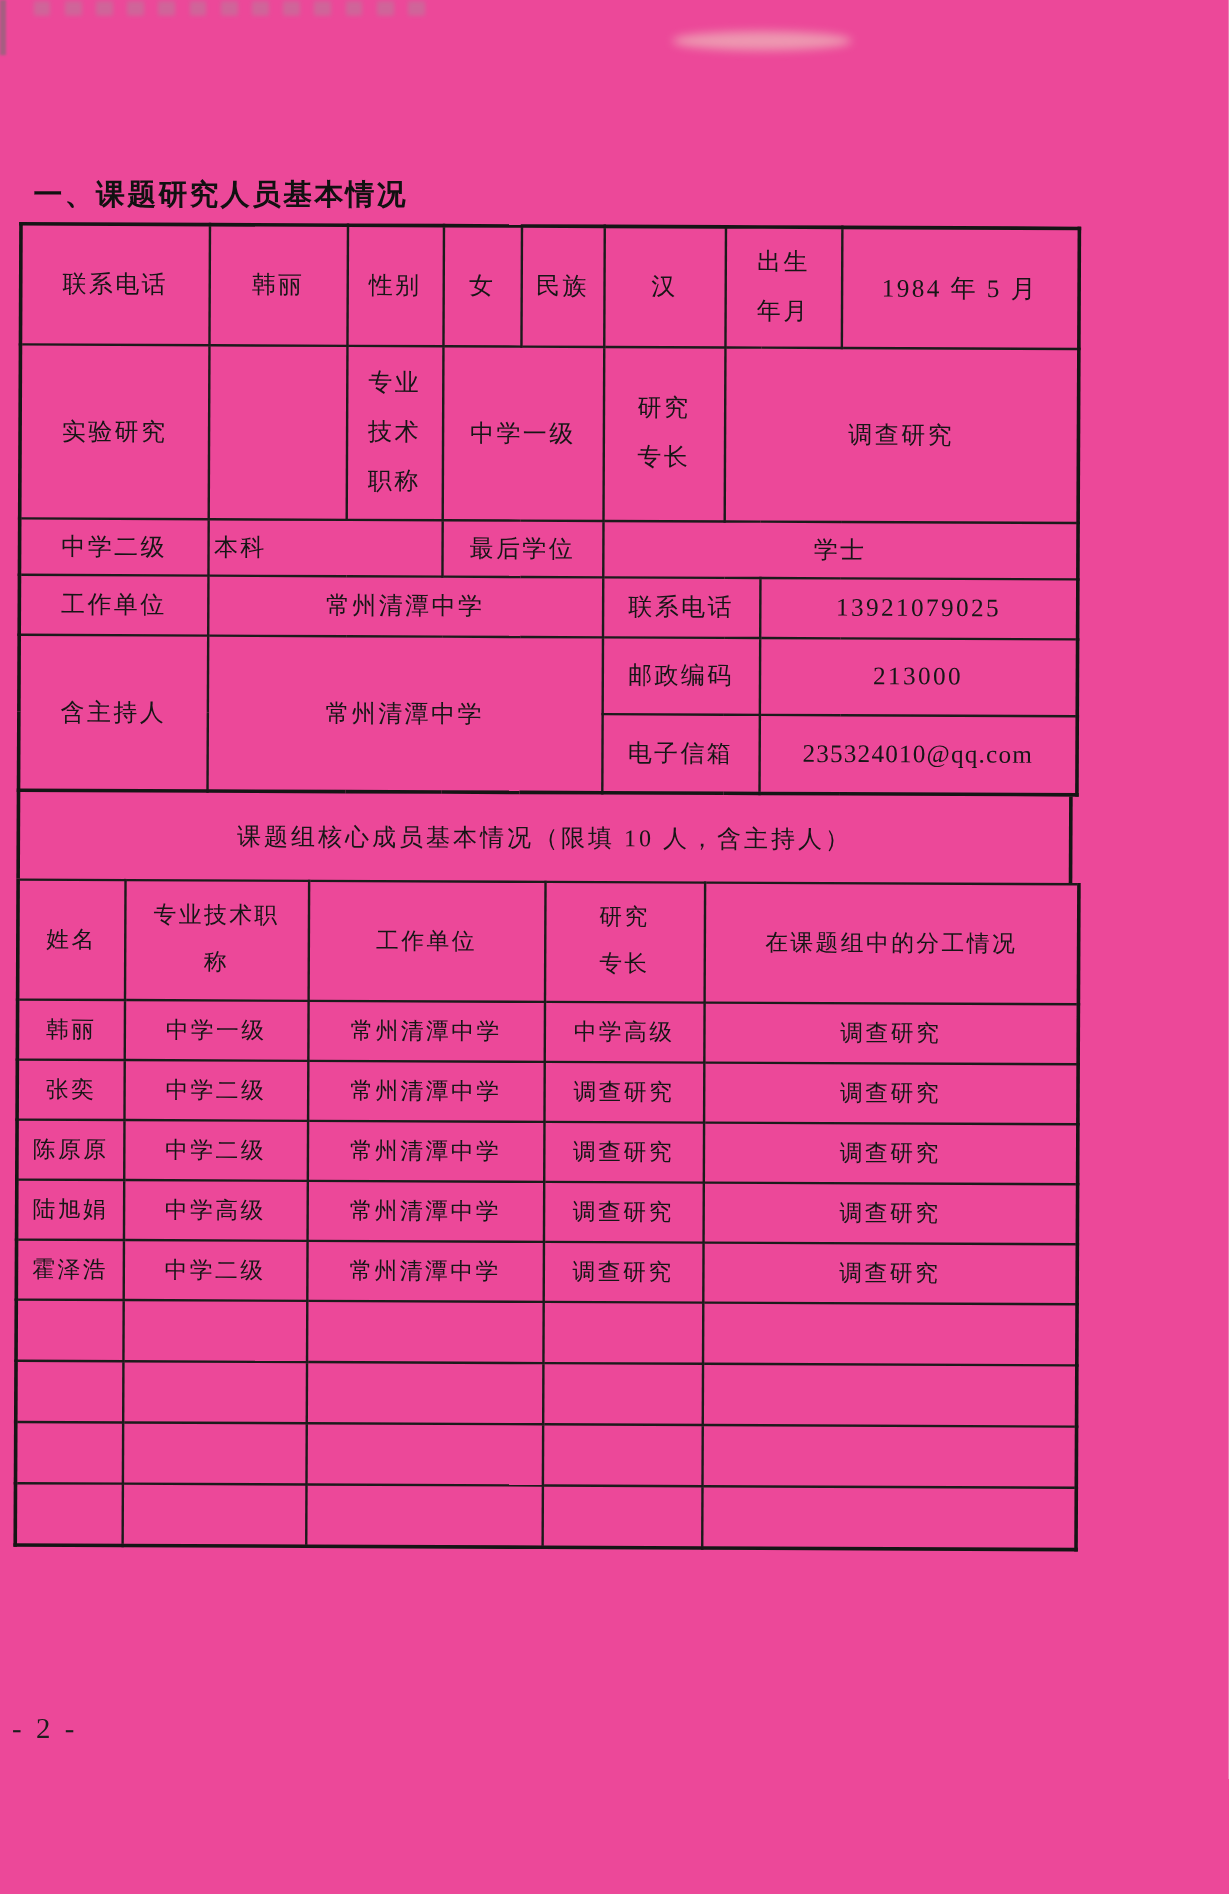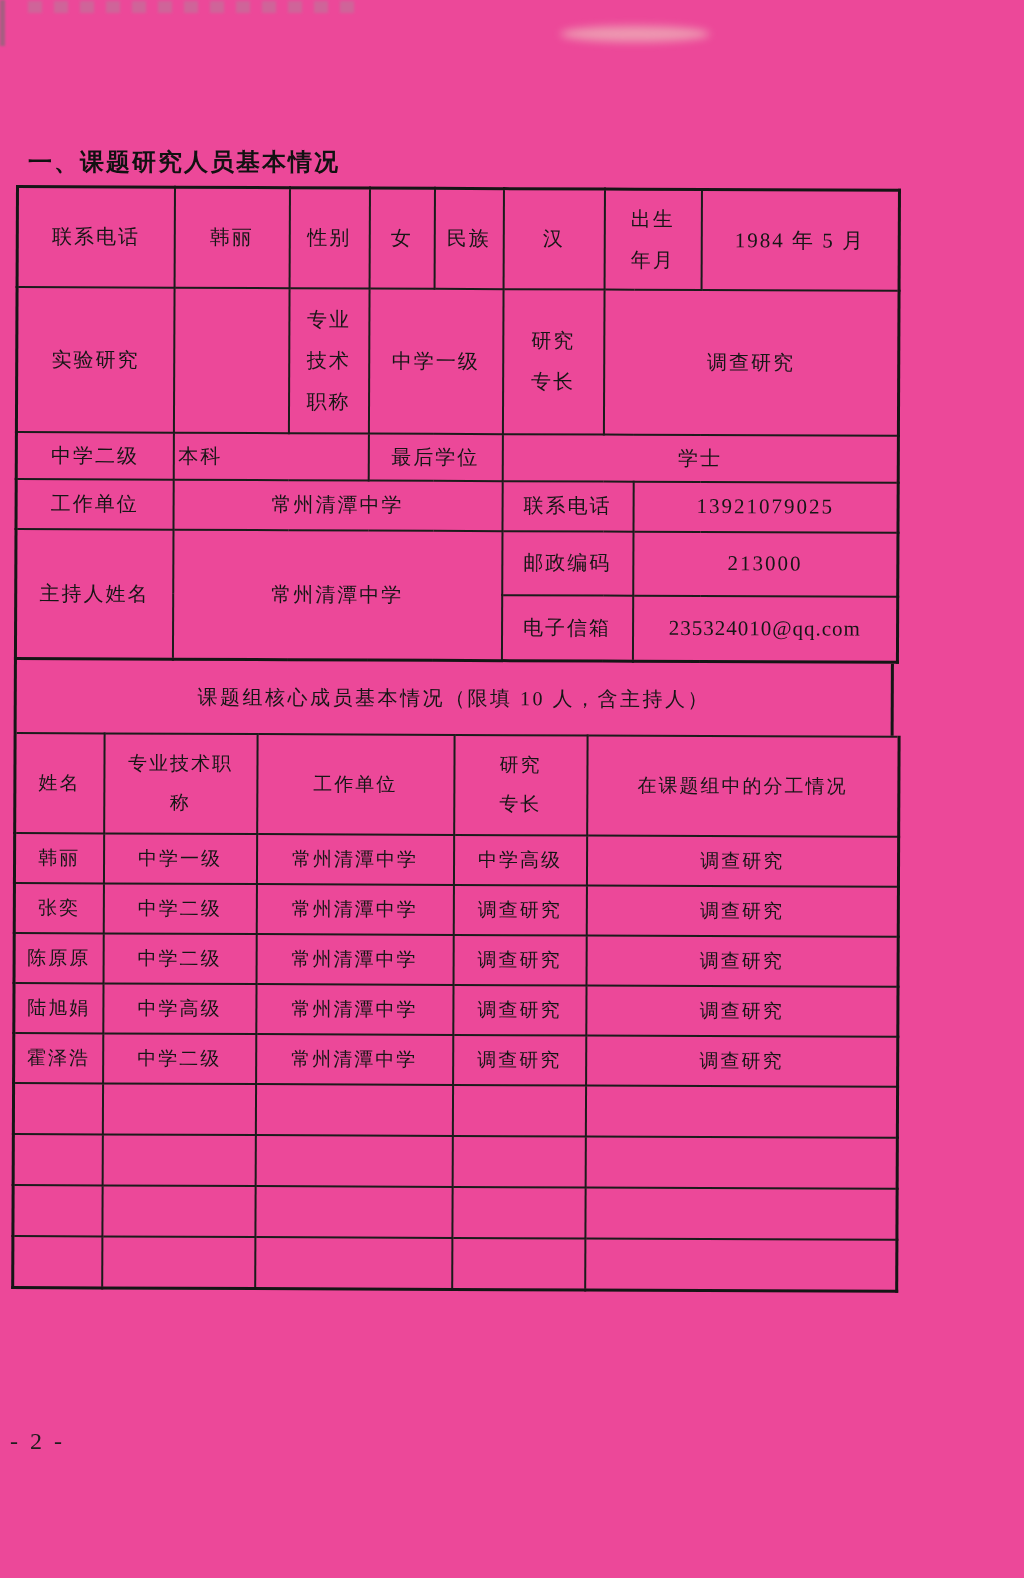--- a/index.html
+++ b/index.html
@@ -109,21 +109,21 @@
           <td colspan="2">最后学位</td>
           <td colspan="4">学士</td>
         </tr>
         <tr style="height:50px">
           <td>工作单位</td>
           <td colspan="4">常州清潭中学</td>
           <td colspan="2">联系电话</td>
           <td colspan="2" class="num">13921079025</td>
         </tr>
         <tr style="height:64px">
-          <td rowspan="2">主持人姓名</td>
+          <td rowspan="2">含主持人</td>
           <td rowspan="2" colspan="4">常州清潭中学</td>
           <td colspan="2">邮政编码</td>
           <td colspan="2" class="num">213000</td>
         </tr>
         <tr style="height:66px">
           <td colspan="2">电子信箱</td>
           <td colspan="2" class="email">235324010@qq.com</td>
         </tr>
       </tbody>
         </table>

